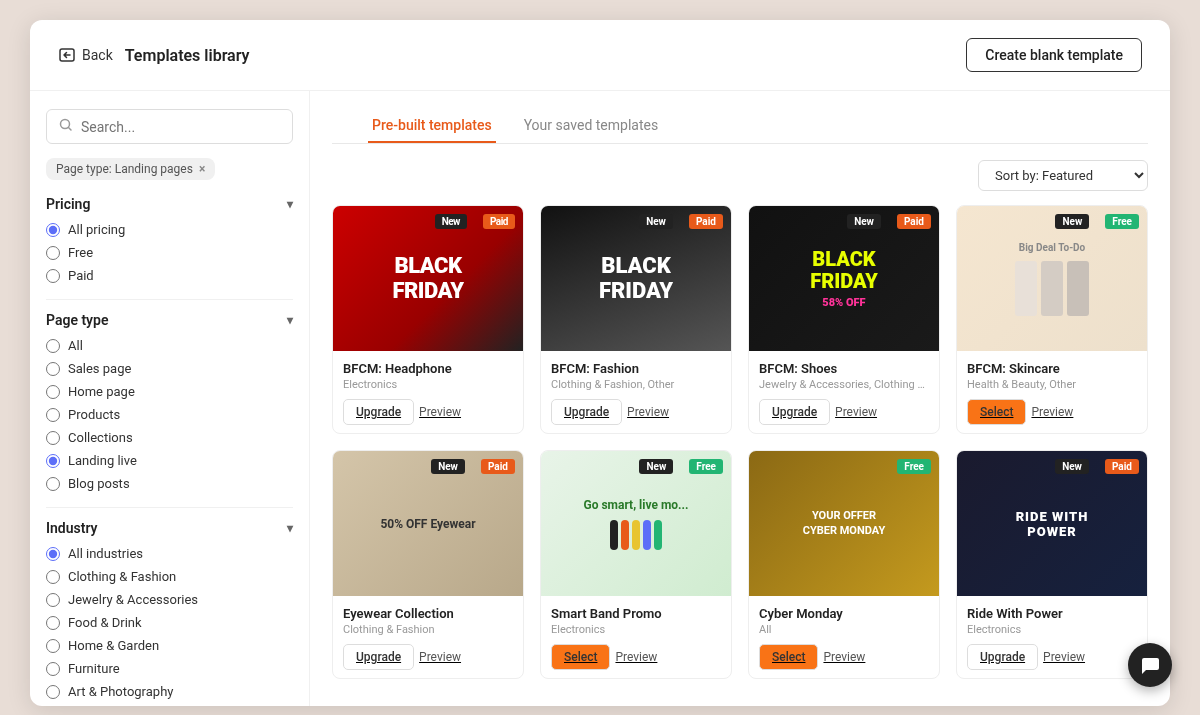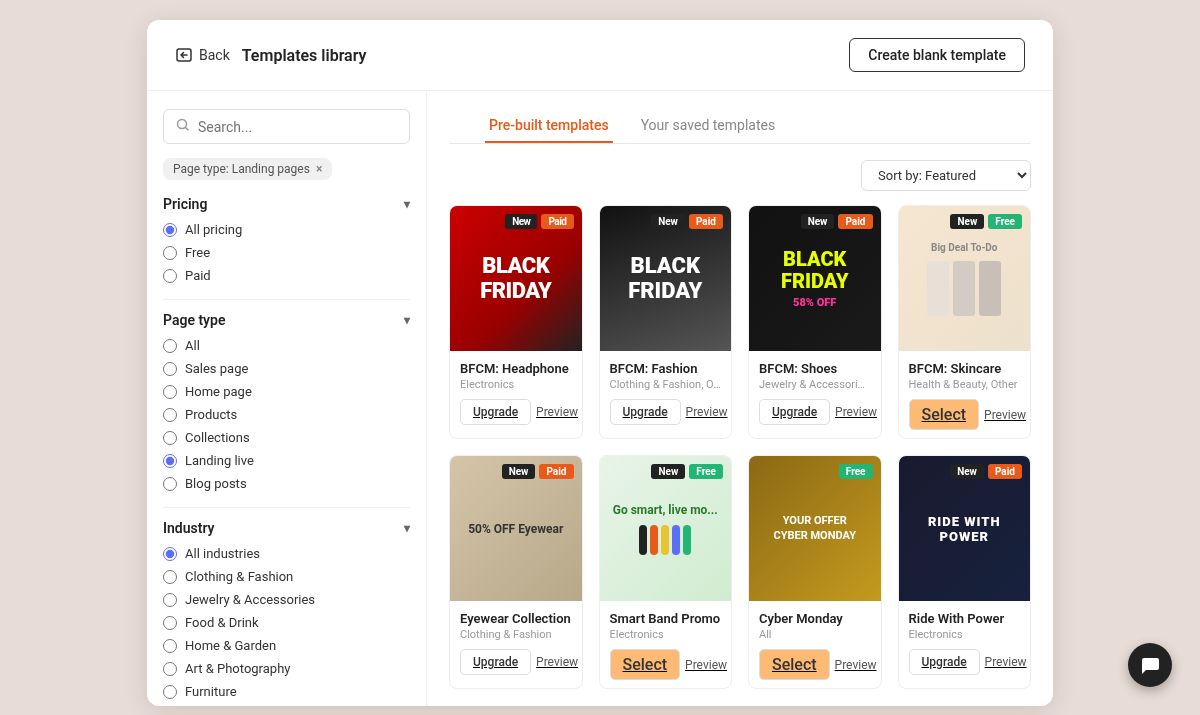--- a/index.html
+++ b/index.html
@@ -8,21 +8,21 @@
       font-family: -apple-system, BlinkMacSystemFont, 'Segoe UI', Roboto, sans-serif;
       display: flex;
       align-items: center;
       justify-content: center;
       min-height: 100vh;
       padding: 20px;
     }
     .main-container {
       background: white;
       border-radius: 12px;
-      width: 906px;
+      width: 1140px;
       min-height: 680px;
       overflow: hidden;
       box-shadow: 0 4px 24px rgba(0,0,0,0.12);
     }
     
     .header {
       display: flex;
       align-items: center;
       justify-content: space-between;
       padding: 18px 28px;
@@ -219,21 +219,21 @@
       position: relative;
       height: 145px;
       overflow: hidden;
       background: #f5f5f5;
     }
     .badges {
       position: absolute;
       top: 8px;
       right: 8px;
       display: flex;
-      gap: 4px;
+      gap: 16px;
     }
     .badge {
       font-size: 10px;
       font-weight: 700;
       padding: 2px 7px;
       border-radius: 3px;
       color: white;
     }
     .badge-new { background: #222; }
     .badge-paid { background: #e85a1a; }
@@ -267,24 +267,24 @@
       padding: 5px 12px;
       border-radius: 5px;
       font-size: 12px;
       font-weight: 500;
       cursor: pointer;
       color: #333;
       font-family: inherit;
     }
     .btn-select {
       border: 1.5px solid #ddd;
-      background: #fdba74;
+      background: #f97316;
       padding: 5px 12px;
       border-radius: 5px;
-      font-size: 16px;
+      font-size: 12px;
       font-weight: 500;
       cursor: pointer;
       color: #333;
       font-family: inherit;
     }
     .btn-preview {
       background: none;
       border: none;
       padding: 5px 4px;
       font-size: 12px;
@@ -527,25 +527,25 @@
           <label class="radio-item">
             <input type="radio" name="industry" style="">
             <span>Food &amp; Drink</span>
           </label>
           <label class="radio-item">
             <input type="radio" name="industry" style="">
             <span>Home &amp; Garden</span>
           </label>
           <label class="radio-item">
             <input type="radio" name="industry" style="">
+            <span>Furniture</span>
+          </label>
+          <label class="radio-item">
+            <input type="radio" name="industry" style="">
             <span>Art &amp; Photography</span>
-          </label>
-          <label class="radio-item">
-            <input type="radio" name="industry" style="">
-            <span>Furniture</span>
           </label>
 
         </div>
       </div>
     </div>
 
     <div class="main-content">
 
       <div class="tabs-row">
         <div class="tab active">Pre-built templates</div>

